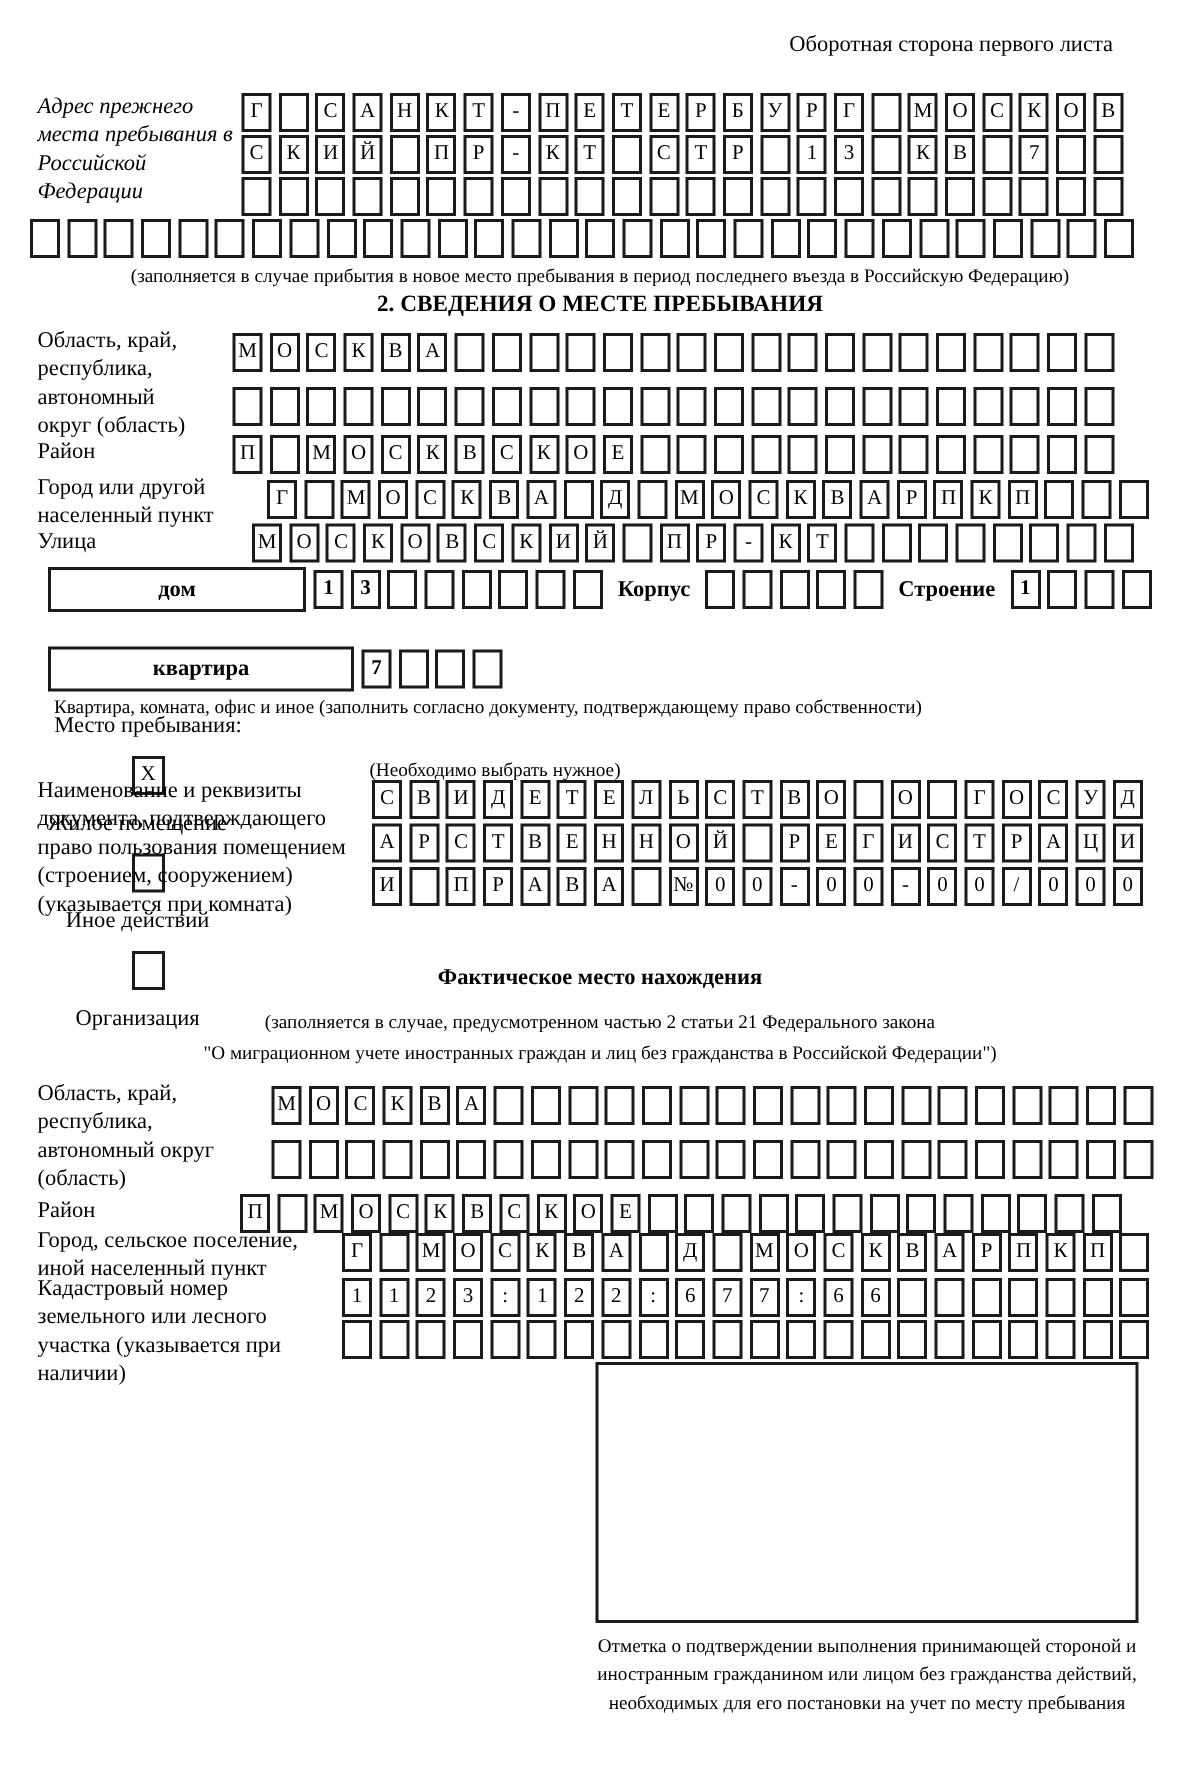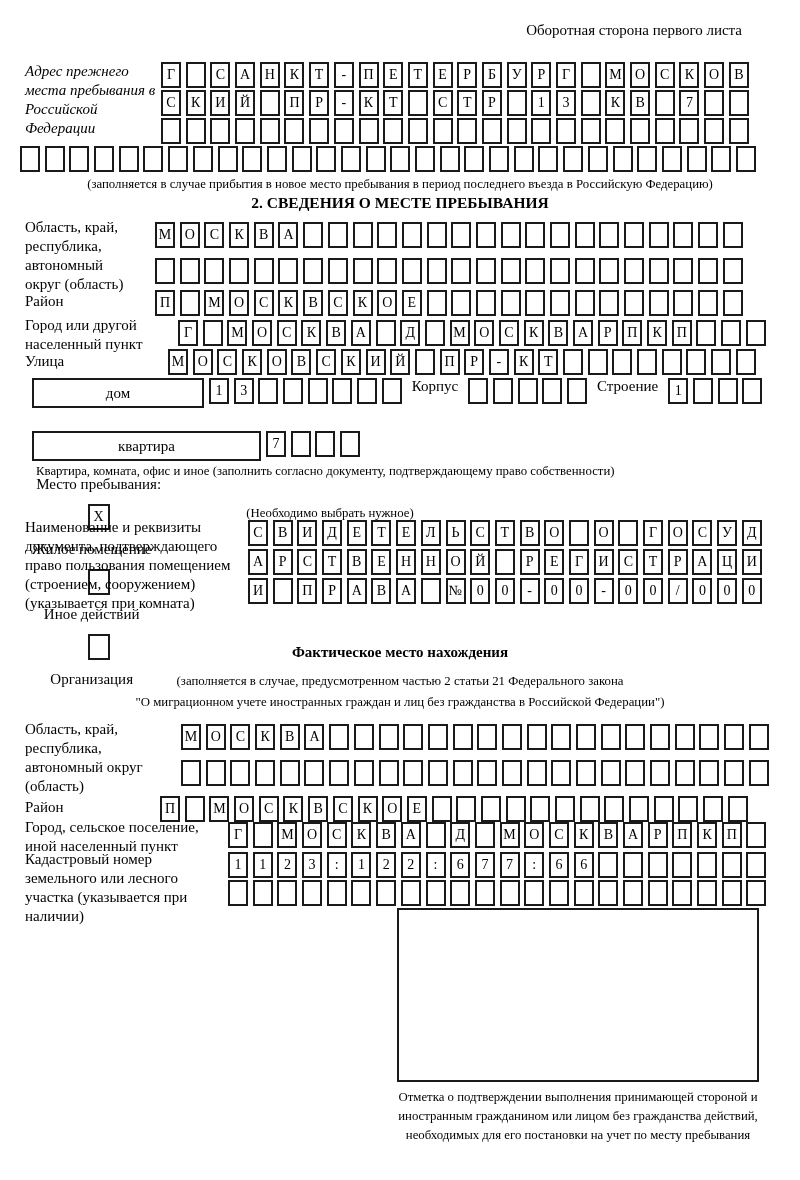--- a/index.html
+++ b/index.html
@@ -8,40 +8,40 @@
   .abs{position:absolute;}
   .lbl{font-size:15px;line-height:19px;left:25px;}
   .cap{font-size:12.8px;line-height:17px;}
   .center{left:0;width:800px;text-align:center;}
   .bold{font-weight:bold;}
   .cellrow{display:flex;gap:4.7px;}
   .cell{flex:0 0 20px;width:20px;height:26px;border:2px solid #1a1a1a;box-sizing:border-box;
         display:flex;align-items:center;justify-content:center;font-size:14px;line-height:1;}
   .bigbox{border:2px solid #1a1a1a;height:30px;box-sizing:border-box;display:flex;
           align-items:center;justify-content:center;font-size:15px;}
-  .hrow{display:flex;gap:5px;}
+  .hrow{display:flex;align-items:center;gap:5px;font-weight:bold;}
   .inline-lbl{font-size:15px;margin:0 5px;white-space:nowrap;}
   .chk{width:22px;height:26px;border:2px solid #1a1a1a;box-sizing:border-box;display:flex;
        align-items:center;justify-content:center;font-size:14px;}
   .srow{display:flex;align-items:center;gap:11px;font-size:15px;flex-direction:column;}
   .srow .optlbl{margin-right:14px;white-space:nowrap;}
 
   .t-title{top:22px;right:58px;font-size:15px;}
   .l-prev{top:62px;width:142px;font-style:italic;}
   .r-p1{top:62px;left:161px;} .r-p2{top:90px;left:161px;} .r-p3{top:118px;left:161px;}
   .r-p4{top:146px;left:20px;}
   .cap1{top:176px;}
   .h-sec2{top:194px;font-size:15.5px;}
   .l-reg1{top:218px;width:110px;}
   .r-reg1a{top:222px;left:155px;} .r-reg1b{top:258px;left:155px;}
   .l-dist1{top:292px;} .r-dist1{top:290px;left:155px;}
   .l-city1{top:316px;width:135px;} .r-city1{top:320px;left:178px;}
   .l-street{top:352px;} .r-street{top:349px;left:168px;}
   .row-house{top:378px;left:32px;}
-  .dom{width:172px;} .kv{width:229px;}
+  .dom{width:172px;} .kv{width:204px;}
   .cap-house{top:411px;left:36px;}
   .row-apt{top:431px;left:32px;}
   .cap-apt{top:463px;left:36px;}
   .row-stay{top:476px;left:32px;}
   .cap-stay{top:505px;left:180px;width:300px;text-align:center;}
   .l-doc{top:518px;width:225px;}
   .r-doc1{top:520px;left:248px;} .r-doc2{top:549px;left:248px;} .r-doc3{top:578px;left:248px;}
   .h-fact{top:644px;font-size:15px;}
   .cap-f1{top:673px;} .cap-f2{top:694px;}
   .l-reg2{top:720px;width:152px;}

